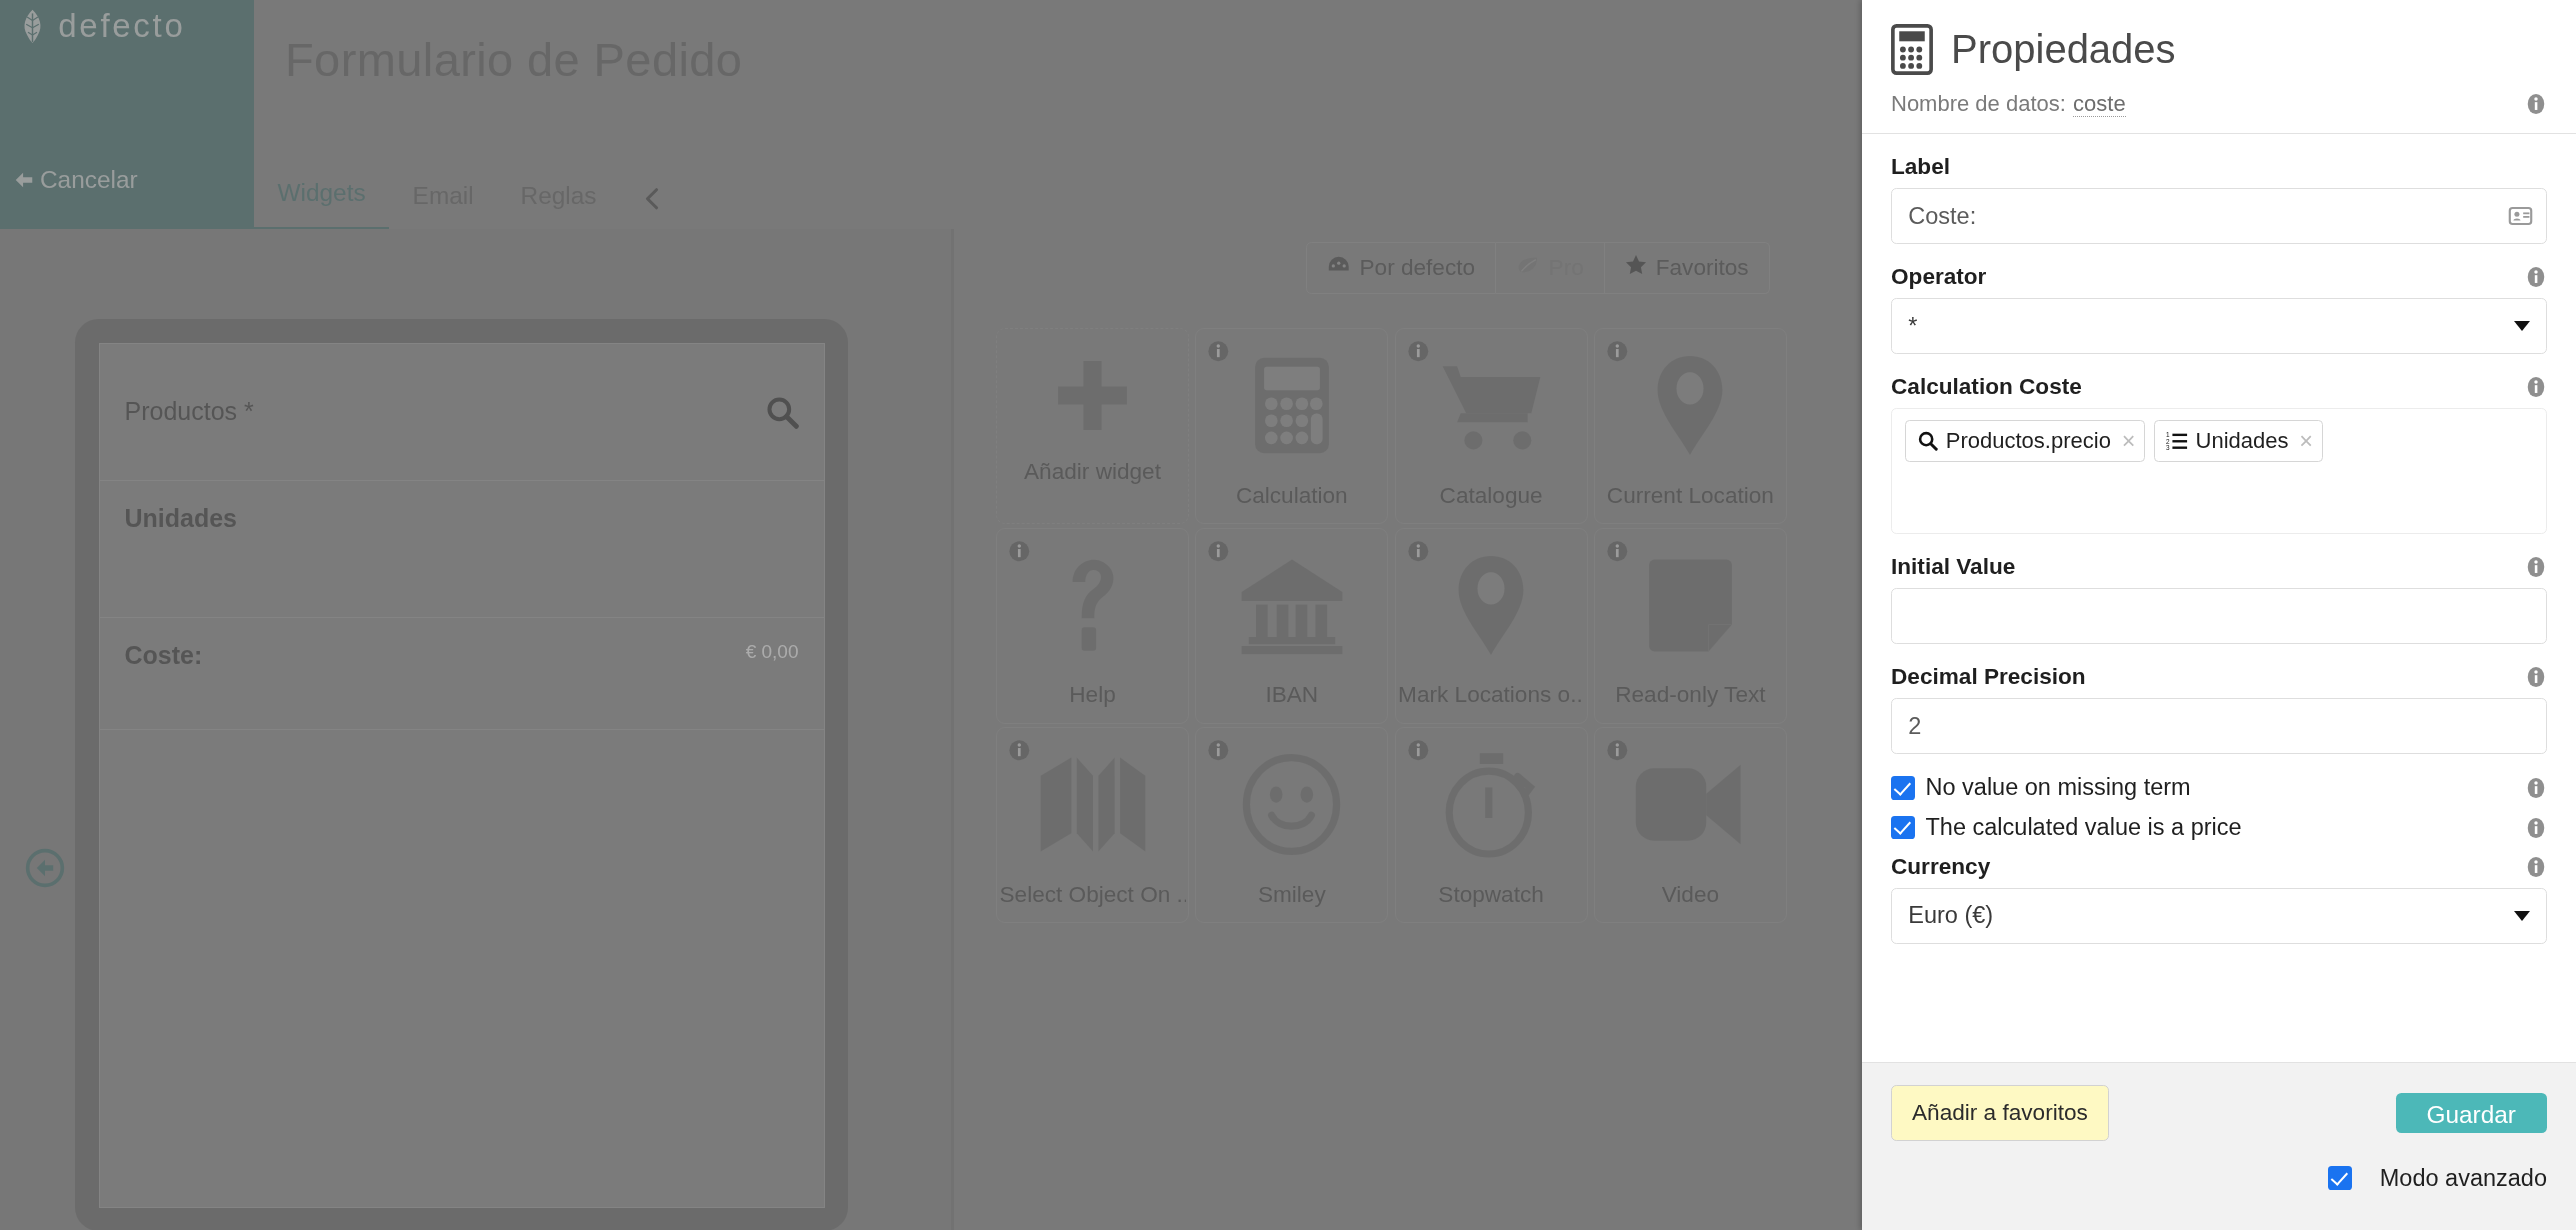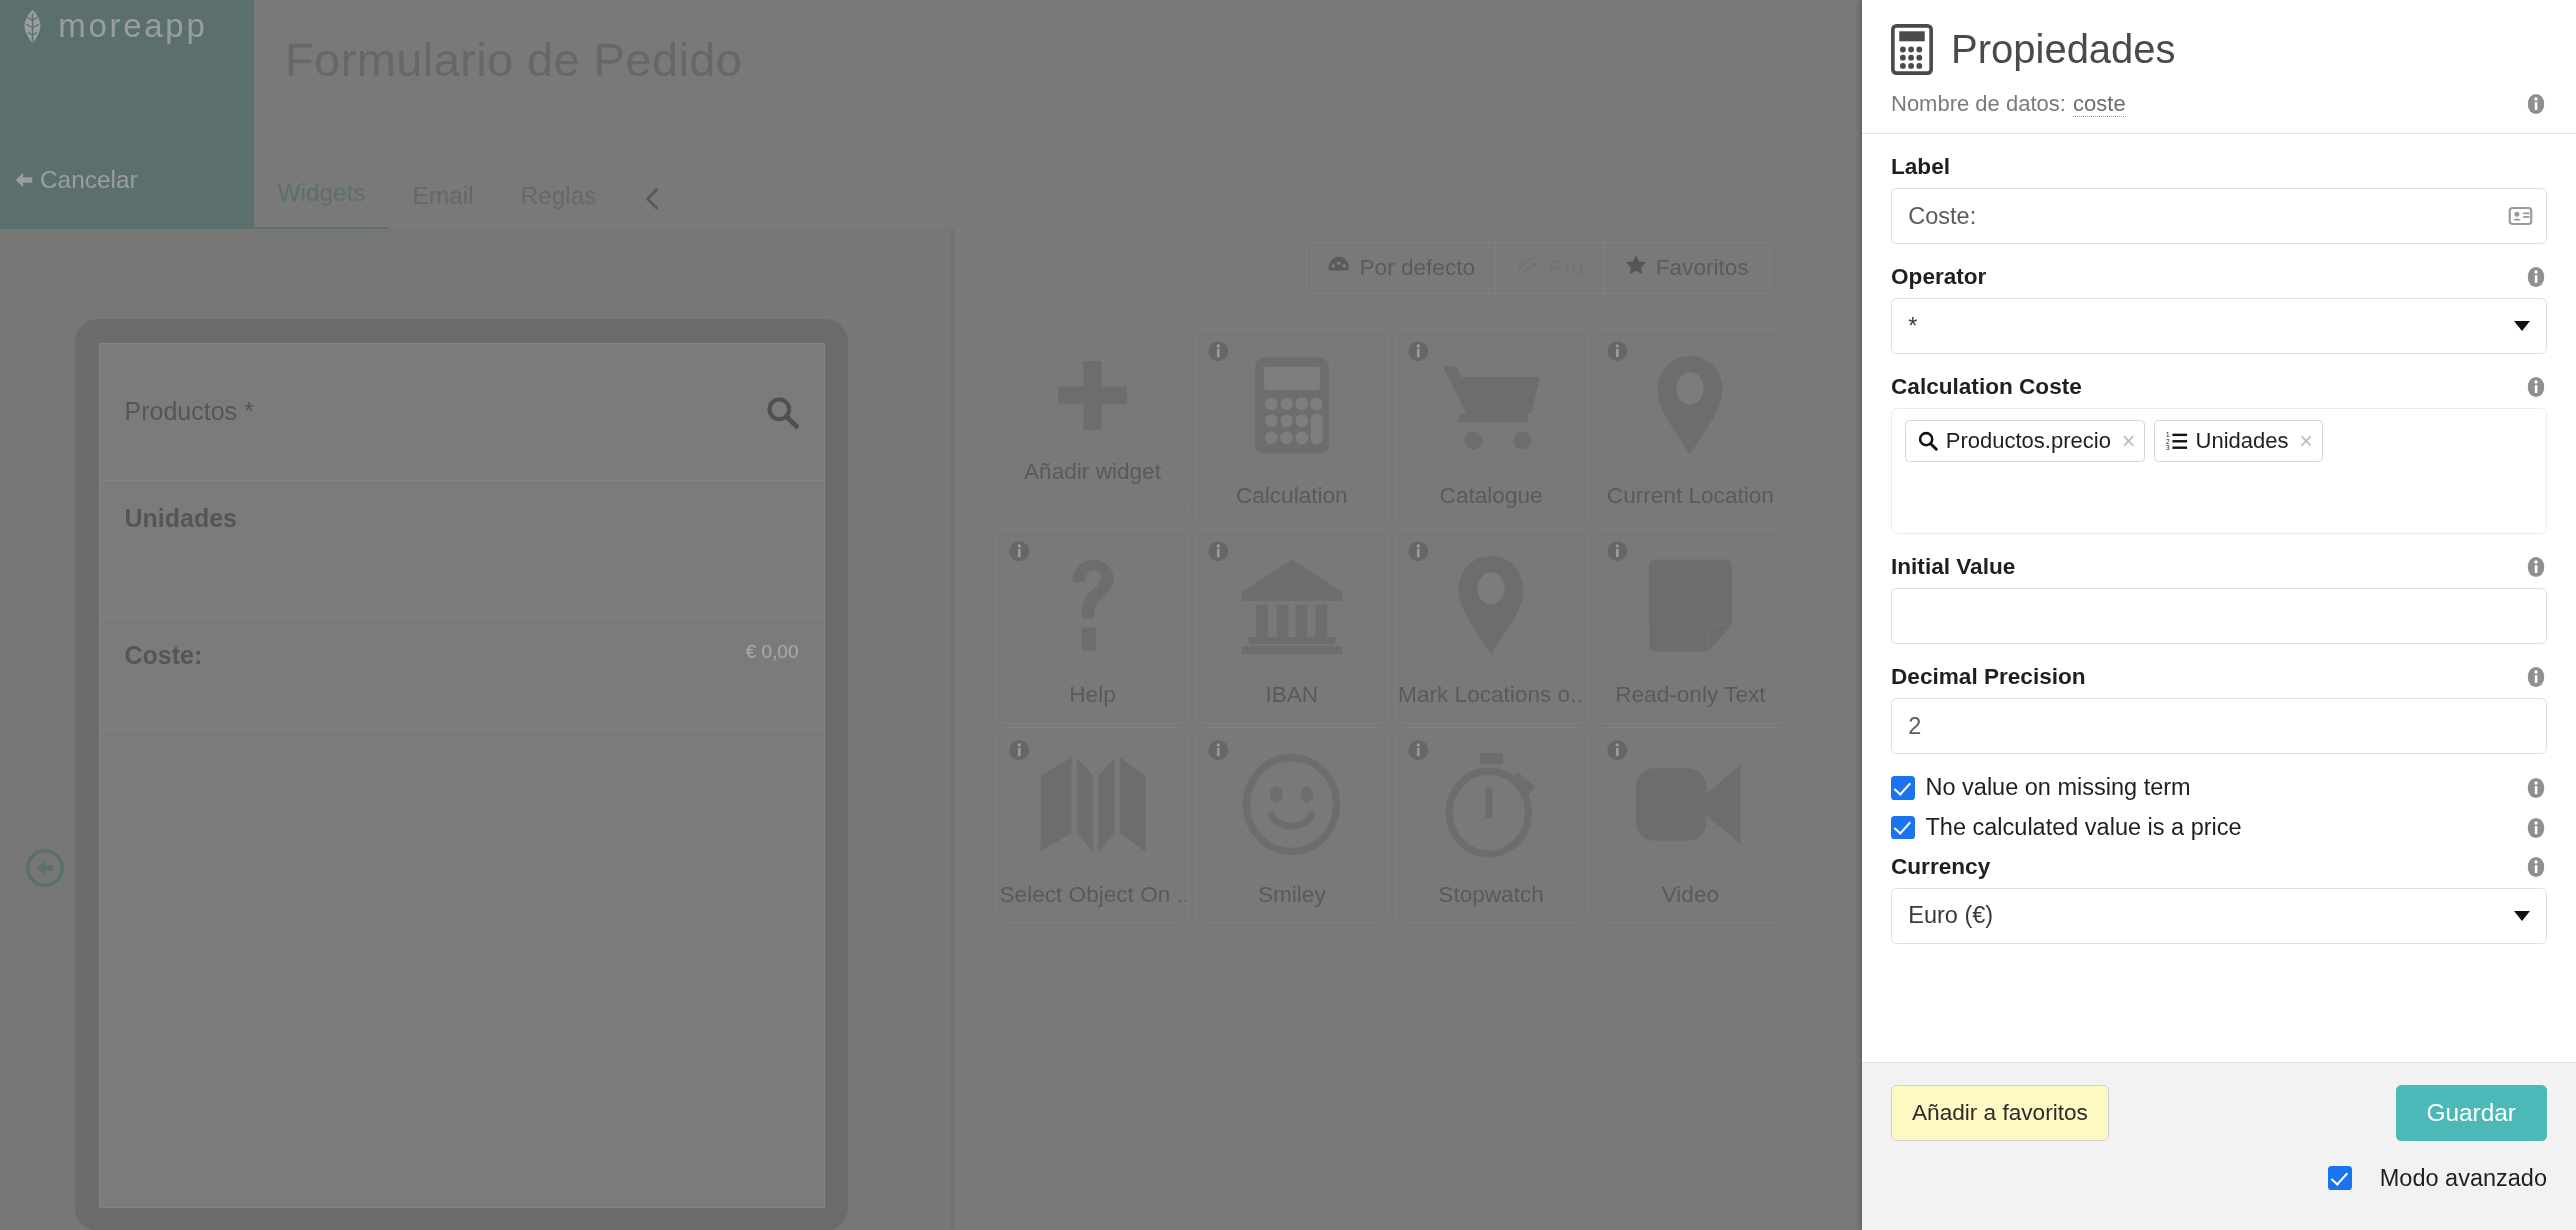--- a/index.html
+++ b/index.html
@@ -269,21 +269,21 @@
     height: 168px;
   }
   .foot-row { display: flex; align-items: center; justify-content: space-between; }
   .btn-fav {
     height: 56px; padding: 0 20px;
     border: 0.9px solid #d2d2d2; border-radius: 5.4px;
     background: #fef9c3; font-size: 22.6px; color: #2b2b2b;
     cursor: pointer; font-family: "Liberation Sans", sans-serif;
   }
   .btn-save {
-    height: 56px; padding: 8px 31px;
+    height: 40px; padding: 8px 31px;
     border: none; border-radius: 5.4px;
     background: #4cb8b8; color: #fff; font-size: 24.4px;
     cursor: pointer; font-family: "Liberation Sans", sans-serif;
   }
   .adv-row {
     display: flex; align-items: center; justify-content: flex-end;
     gap: 28px; margin-top: 23.5px;
   }
 </style>
 </head>
@@ -293,21 +293,21 @@
 
   <div class="brand-bar" data-name="brand-sidebar">
     <div class="brand-logo" data-name="brand-logo">
       <span class="leaf-mark" data-name="leaf-icon">
         <svg viewBox="0 0 36 40" width="33" height="36">
           <path d="M18 2 C26 10 30 20 24 30 C22 34 20 37 18 39 C16 37 14 34 12 30 C6 20 10 10 18 2 Z" fill="#cfd9d8"></path>
           <path d="M18 6 L18 38" stroke="#2e6260" stroke-width="1.6"></path>
           <path d="M18 14 L12 10 M18 14 L24 10 M18 22 L11 18 M18 22 L25 18 M18 30 L13 27 M18 30 L23 27" stroke="#2e6260" stroke-width="1.4" fill="none"></path>
         </svg>
       </span>
-      <span class="brand-word" data-name="brand-name">moreapp</span>
+      <span class="brand-word" data-name="brand-name">defecto</span>
     </div>
 
     <div class="cancel-link" data-name="cancel-button">
       <span class="cancel-arrow" data-name="arrow-left-icon">
         <svg viewBox="0 0 24 24" width="22" height="22">
           <path d="M11 4 L3 12 L11 20 L11 15 L21 15 L21 9 L11 9 Z" fill="#cfd9d8"></path>
         </svg>
       </span>
       <span data-name="cancel-label">Cancelar</span>
     </div>

